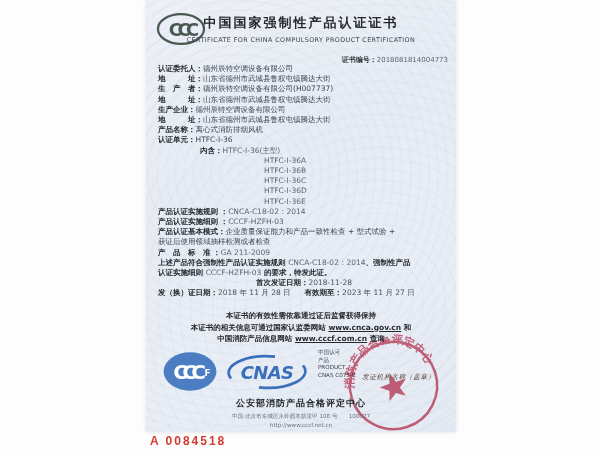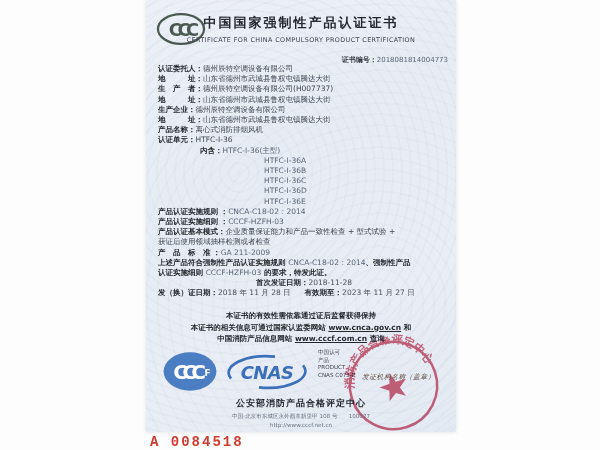--- a/index.html
+++ b/index.html
@@ -52,21 +52,21 @@
   .accred { position:absolute; left:172px; top:349px; font-size:5.6px; line-height:7.6px; color:#3d434b; text-align:left; }
 
   .stamp { position:absolute; left:199px; top:337px; width:97px; height:97px; transform:rotate(-18deg); opacity:0.88; mix-blend-mode:multiply; }
   .stamp-overlay { position:absolute; left:216px; top:372px; width:96px; font-size:6.8px; font-style:italic; color:#5d4a3c; letter-spacing:0.5px; white-space:nowrap; }
 
   .issuer { position:absolute; top:397px; left:0; width:100%; text-align:center; }
   .issuer .name { font-size:9px; font-weight:bold; color:#23272c; letter-spacing:1px; }
   .issuer .addr { margin-top:3px; font-size:5.6px; color:#68717d; }
   .issuer .site { margin-top:1px; font-size:5.6px; color:#68717d; }
 
-  .serial { position:absolute; left:150px; top:434px; font-family:Liberation Mono, monospace; font-size:14px; font-weight:bold; color:#d23b2f; letter-spacing:2px; }
+  .serial { position:absolute; left:150px; top:434px; font-family:Liberation Sans, sans-serif; font-size:12px; font-weight:bold; color:#d23b2f; letter-spacing:2px; }
 </style>
 </head>
 <body>
 
 <div class="page">
   <div class="certificate">
 
     <svg class="ccc-logo-top" viewBox="0 0 70 48">
       <ellipse cx="35" cy="24" rx="31" ry="20" fill="none" stroke="#49584e" stroke-width="3"></ellipse>
       <text x="36" y="33" font-size="24" font-weight="bold" fill="#49584e" text-anchor="middle" letter-spacing="-6">CCC</text>

